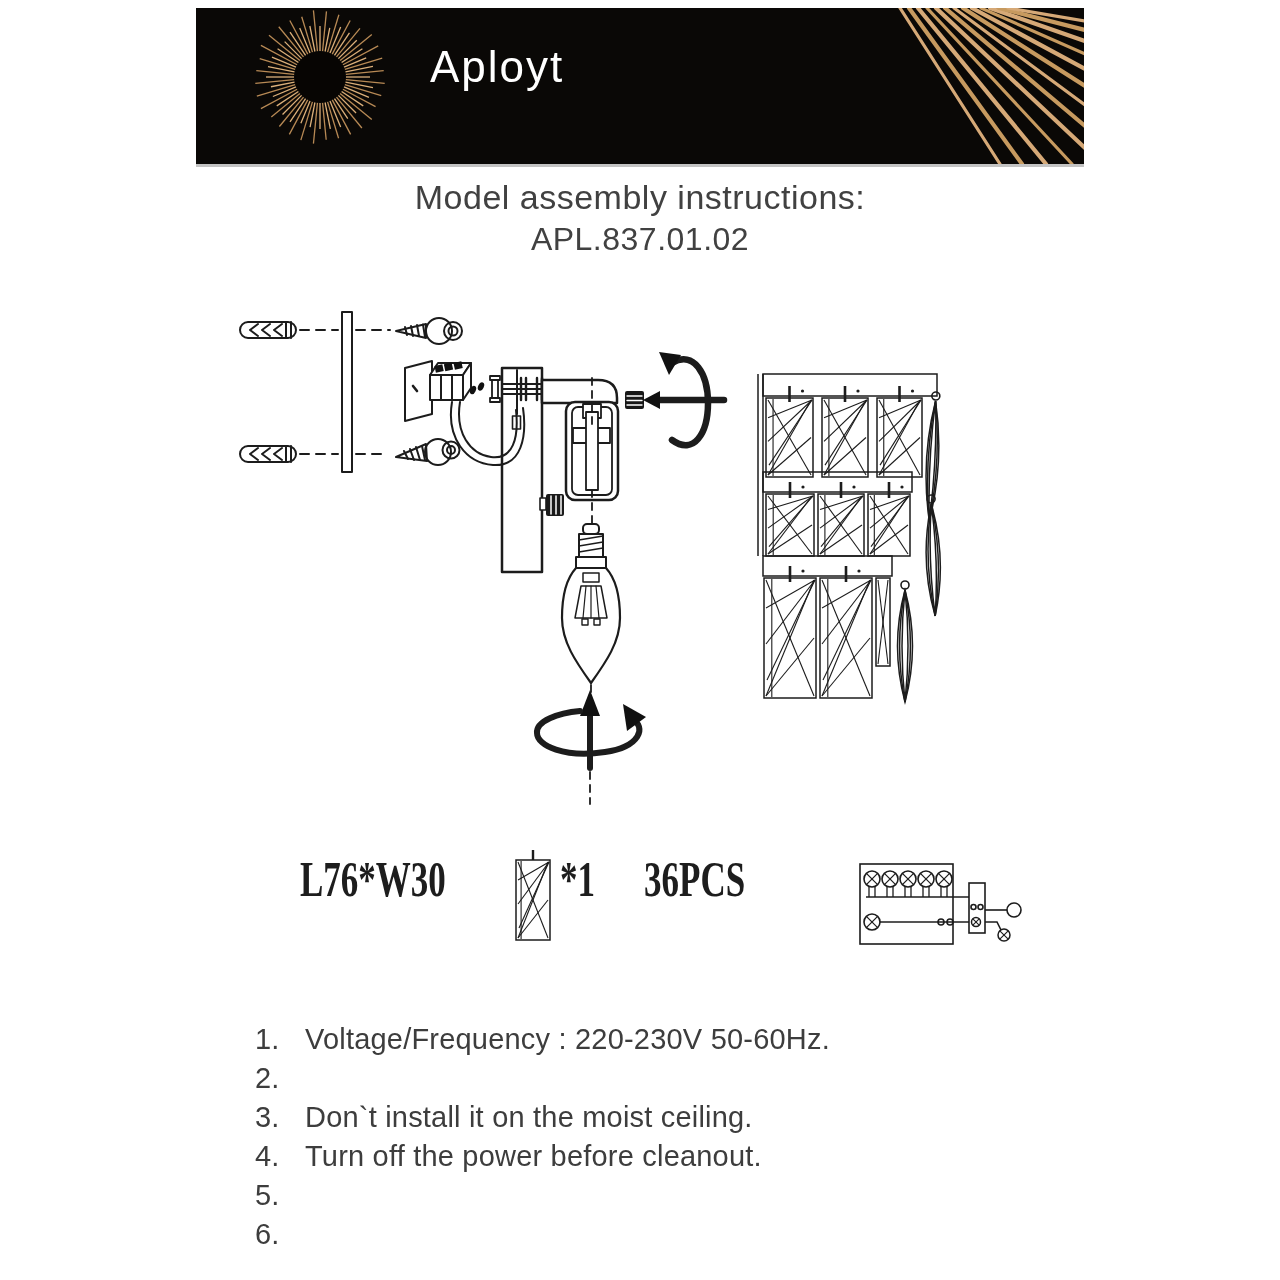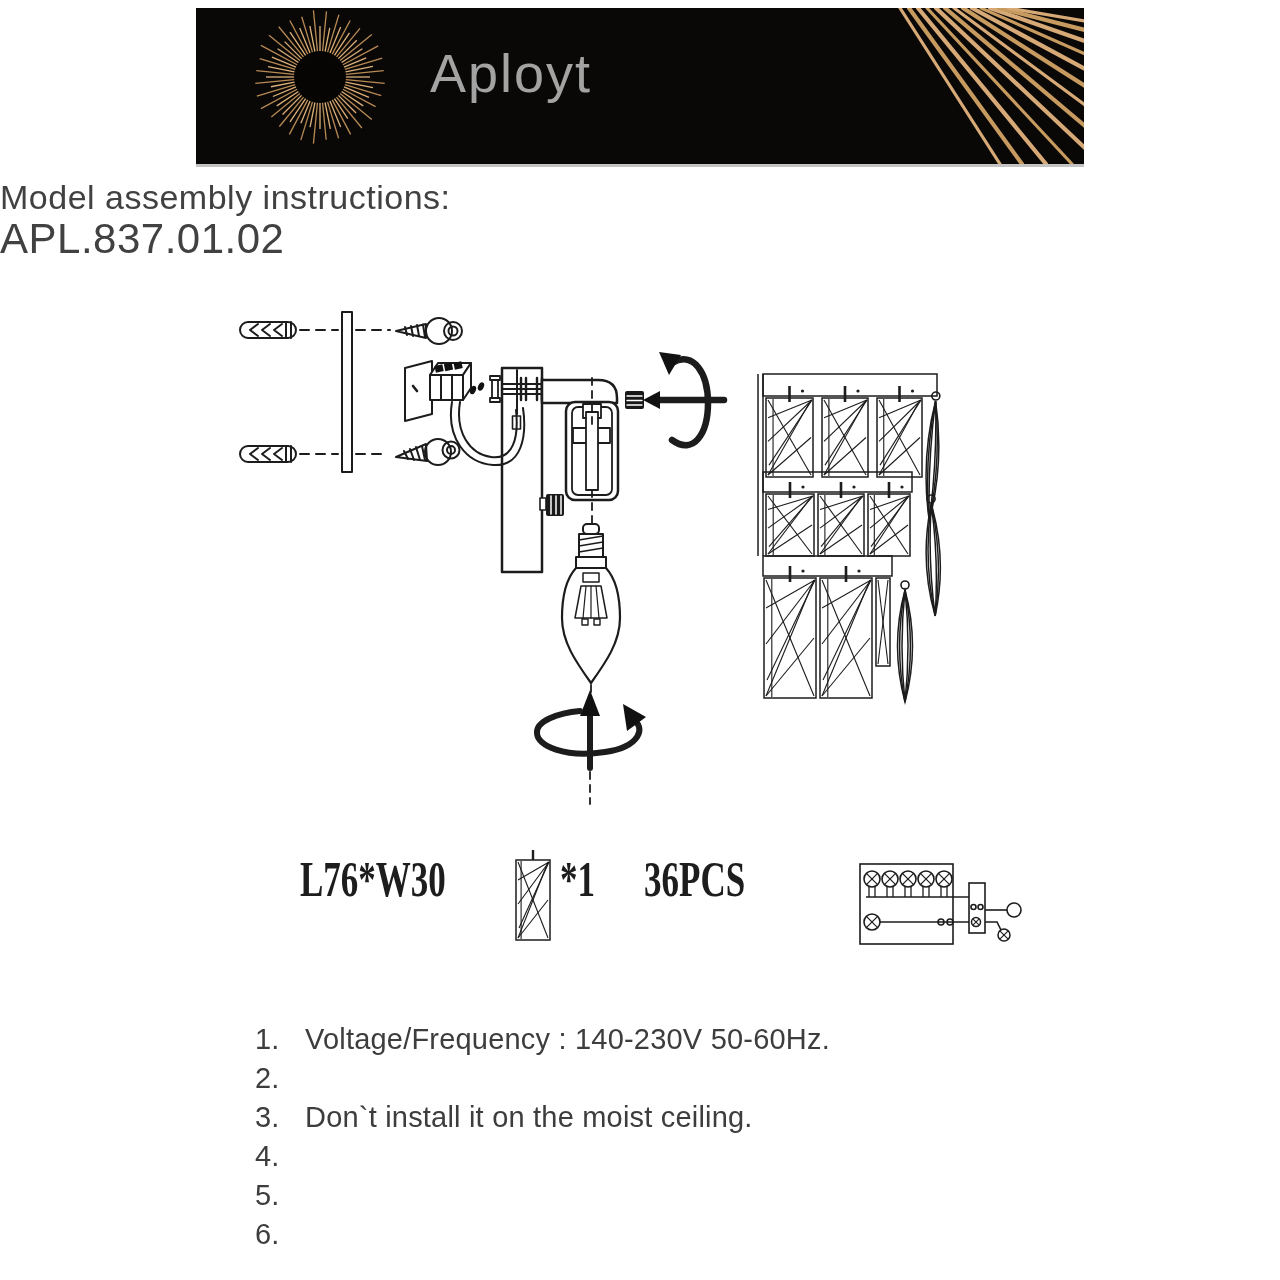--- a/index.html
+++ b/index.html
@@ -2,26 +2,26 @@
 <html><head>
 <meta charset="utf-8">
 <style>
   html,body{margin:0;padding:0;background:#fff;}
   #page{position:relative;width:1280px;height:1280px;background:#ffffff;overflow:hidden;
         font-family:"Liberation Sans",sans-serif;}
   
   .banner{position:absolute;left:196px;top:8px;width:888px;height:156px;background:#0a0806;
           border-bottom:3px solid #c3c3c3;overflow:hidden;}
   .banner svg{position:absolute;left:0;top:0;}
-  .brand-text{position:absolute;left:234px;top:34px;font-size:54px;letter-spacing:2px;
-              color:#a3a3a3;font-weight:400;}
+  .brand-text{position:absolute;left:234px;top:34px;font-size:44px;letter-spacing:2px;
+              color:#ffffff;font-weight:400;}
   
-  .title-block{position:absolute;left:0;top:176px;width:1280px;text-align:left;color:#414141;}
+  .title-block{position:absolute;left:0;top:176px;width:1280px;text-align:center;color:#414141;}
   .title-line1{font-size:34px;letter-spacing:.5px;line-height:42px;}
-  .title-line2{font-size:42px;letter-spacing:.5px;line-height:42px;}
+  .title-line2{font-size:32px;letter-spacing:.5px;line-height:42px;}
   
   .parts-row{position:absolute;left:300px;top:850px;height:90px;display:flex;color:#1d1d1d;}
   .parts-text{font-family:"Liberation Serif",serif;font-weight:600;font-size:50px;
               transform:scaleX(.70);transform-origin:left center;white-space:pre;}
   
   .instructions{position:absolute;left:255px;top:1020px;width:830px;color:#3d3d3d;}
   .instr-row{display:flex;height:39px;align-items:center;font-size:29px;letter-spacing:.2px;}
   .instr-num{width:50px;flex:none;}
   svg{display:block;}
   .abs{position:absolute;}
@@ -443,31 +443,32 @@
         </g>
       <line x1="135" y1="60" x2="157" y2="60"></line>
       <circle cx="164" cy="60" r="7"></circle>
       <path d="M135,72 L147,72 L151,80"></path>
     </g>
   </svg>
 
   <div class="instructions">
     <div class="instr-row">
       <span class="instr-num">1.</span>
-      <span>Voltage/Frequency : 140-230V 50-60Hz.</span>
+      <span>Voltage/Frequency : 220-230V 50-60Hz.</span>
       </div>
     <div class="instr-row">
       <span class="instr-num">2.</span>
       </div>
     <div class="instr-row">
       <span class="instr-num">3.</span>
       <span>Don`t install it on the moist ceiling.</span>
       </div>
     <div class="instr-row">
       <span class="instr-num">4.</span>
+      <span>Turn off the power before cleanout.</span>
       </div>
     <div class="instr-row">
       <span class="instr-num">5.</span>
       </div>
     <div class="instr-row">
       <span class="instr-num">6.</span>
       </div>
   </div>
 </div>
 

